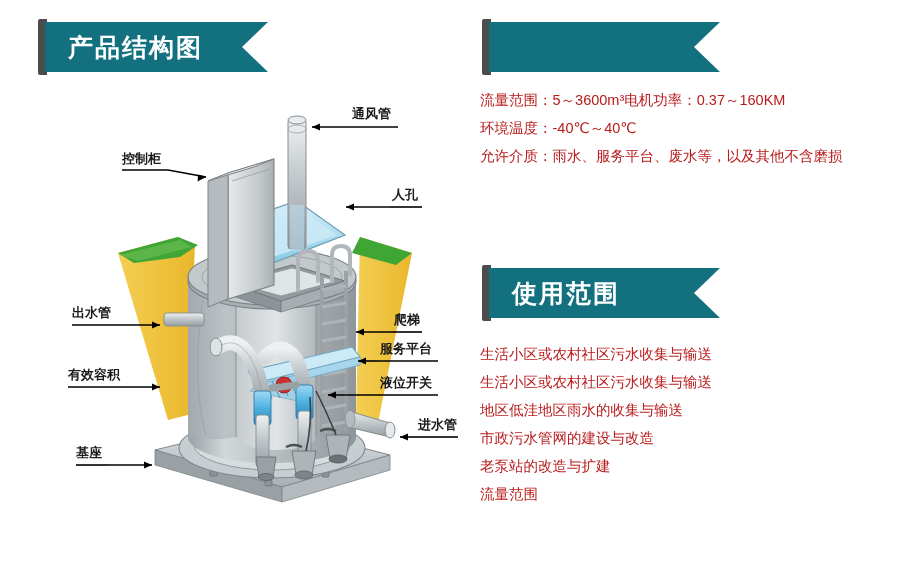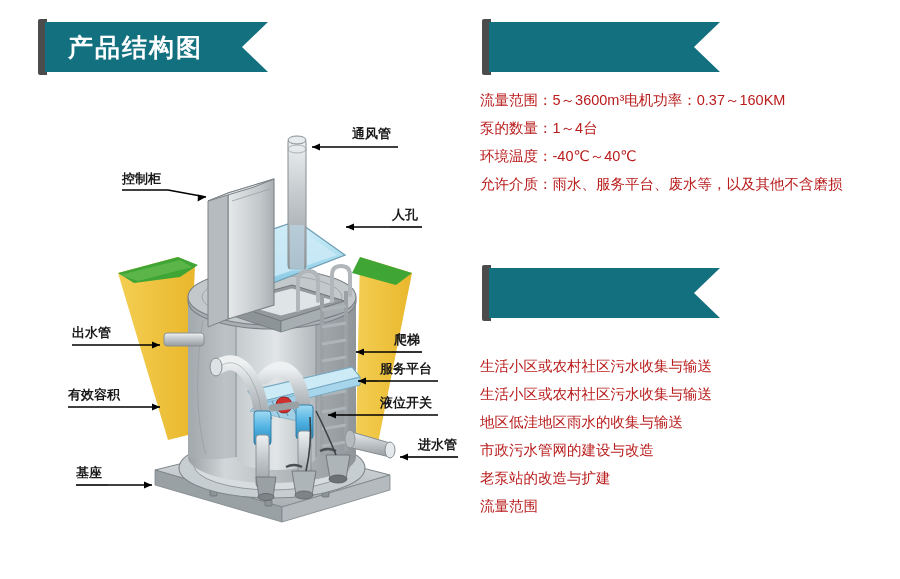--- a/index.html
+++ b/index.html
@@ -70,28 +70,28 @@
 
   
   .text-block {
     position: absolute;
     font-size: 14.5px;
     line-height: 28px;
     color: #b91c1c;
     white-space: nowrap;
   }
   #params-block { left: 480px; top: 86px; }
-  #scope-block  { left: 480px; top: 352px; font-family: Liberation Serif, serif; }
+  #scope-block  { left: 480px; top: 340px; font-family: Liberation Serif, serif; }
   .text-row { display: block; }
 
   
   #diagram-wrap {
     position: absolute;
     left: 60px;
-    top: 105px;
+    top: 85px;
     width: 400px;
     height: 430px;
   }
   #diagram-svg { display: block; }
 
   .lbl {
     font-family: "Liberation Sans", "DejaVu Sans", sans-serif;
     font-size: 13px;
     font-weight: bold;
     fill: #1a1a1a;
@@ -386,30 +386,30 @@
 
 <div class="ribbon" id="ribbon-params">
   <div class="ribbon-tab"></div>
   <div class="ribbon-body">
     <div class="ribbon-notch"></div>
   </div>
 </div>
 
 <div class="text-block" id="params-block">
   <span class="text-row">流量范围：5～3600m³电机功率：0.37～160KM</span>
-  <span class="text-row">泵的数量：1～4台</span>
   <span class="text-row">环境温度：-40℃～40℃</span>
   <span class="text-row">允许介质：雨水、服务平台、废水等，以及其他不含磨损</span>
 </div>
 
 <div class="ribbon" id="ribbon-scope">
   <div class="ribbon-tab"></div>
   <div class="ribbon-body">
     <div class="ribbon-notch"></div>
   </div>
+  <div class="ribbon-label">使用范围</div>
 </div>
 
 <div class="text-block" id="scope-block">
   <span class="text-row">生活小区或农村社区污水收集与输送</span>
   <span class="text-row">生活小区或农村社区污水收集与输送</span>
   <span class="text-row">地区低洼地区雨水的收集与输送</span>
   <span class="text-row">市政污水管网的建设与改造</span>
   <span class="text-row">老泵站的改造与扩建</span>
   <span class="text-row">流量范围</span>
 </div>

